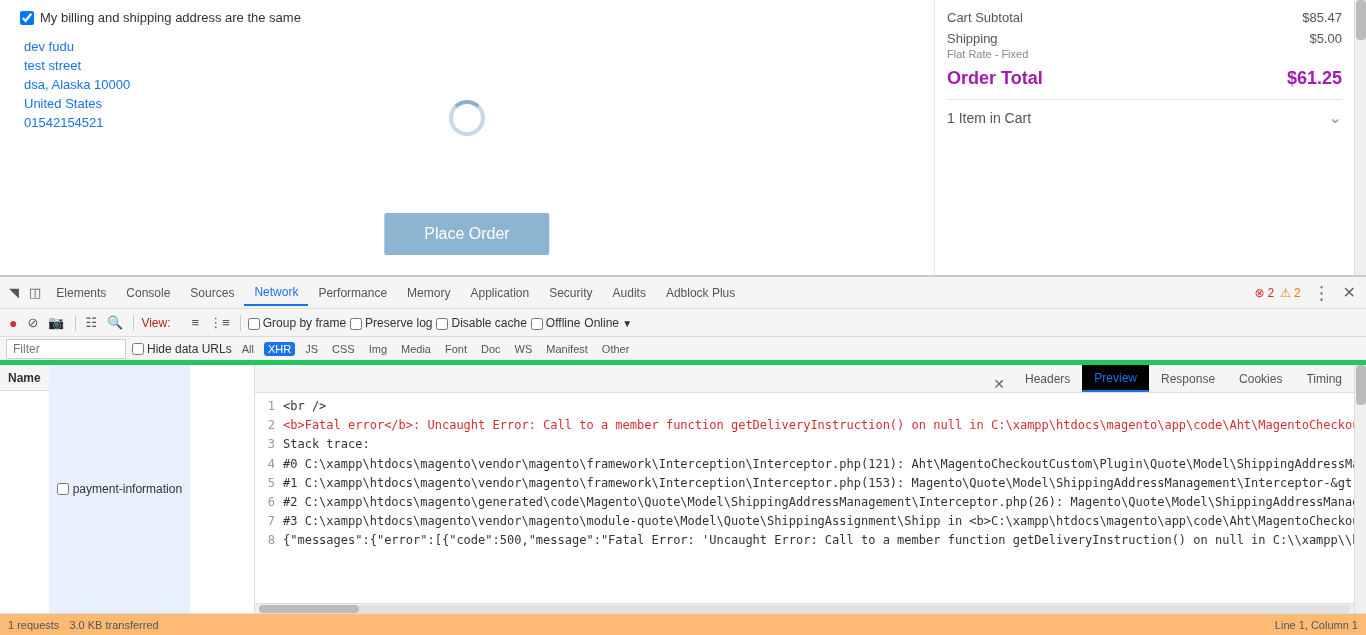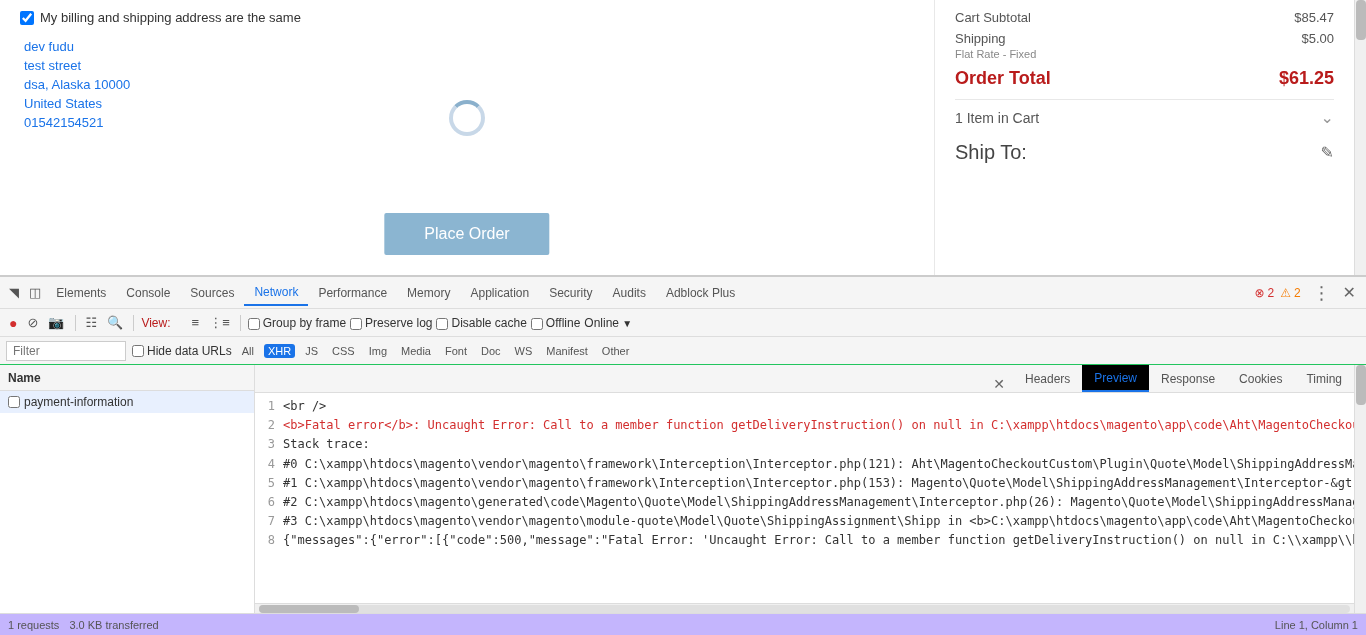--- a/index.html
+++ b/index.html
@@ -53,34 +53,34 @@
       border: none;
       padding: 12px 40px;
       font-size: 16px;
       cursor: pointer;
       border-radius: 2px;
       white-space: nowrap;
     }
 
     .right-panel {
       width: 420px;
-      padding: 10px 20px;
+      padding: 10px 12px;
       border-left: 1px solid #e8e8e8;
     }
     .summary-row {
       display: flex;
       justify-content: space-between;
       margin-bottom: 6px;
       font-size: 13px;
       color: #555;
     }
     .summary-row.total {
       font-size: 18px;
       font-weight: bold;
-      color: #b91c1c;
+      color: #a21caf;
       margin-top: 8px;
       margin-bottom: 10px;
     }
     .shipping-sub {
       font-size: 11px;
       color: #888;
       margin-top: -4px;
       margin-bottom: 6px;
     }
     .cart-item-row {
@@ -218,21 +218,21 @@
       color: #333;
       cursor: pointer;
     }
     .arrow-down { font-size: 10px; }
 
     
     .filter-row {
       display: flex;
       align-items: center;
       background: #f5f5f5;
-      border-bottom: 1px solid #22c55e;
+      border-bottom: 5px solid #22c55e;
       padding: 2px 6px;
       height: 28px;
       gap: 6px;
     }
     .filter-input {
       border: 1px solid #ccc;
       background: #fff;
       font-size: 12px;
       padding: 2px 6px;
       width: 120px;
@@ -260,21 +260,20 @@
       flex: 1;
       overflow: hidden;
     }
 
     
     .name-panel {
       width: 255px;
       background: #fff;
       border-right: 1px solid #ddd;
       display: flex;
-      flex-direction: column;
     }
     .name-header {
       padding: 4px 8px;
       font-size: 12px;
       font-weight: bold;
       color: #333;
       border-bottom: 1px solid #ddd;
       background: #f5f5f5;
       height: 26px;
       display: flex;
@@ -350,21 +349,21 @@
     }
     .code-line {
       display: block;
       white-space: nowrap;
     }
     .error-text { color: #d32f2f; }
 
     
     .devtools-bottom {
       height: 22px;
-      background: #c4b5fd;
+      background: #fdba74;
       border-top: 1px solid #ddd;
       display: flex;
       align-items: center;
       padding: 0 8px;
       font-size: 11px;
       color: #555;
       gap: 10px;
     }
     .bottom-scrollbar {
       height: 10px;
@@ -423,24 +422,20 @@
       <span>$5.00</span>
     </div>
     <div class="shipping-sub">Flat Rate - Fixed</div>
     <div class="summary-row total">
       <span>Order Total</span>
       <span>$61.25</span>
     </div>
     <div class="cart-item-row">
       <span>1 Item in Cart</span>
       <span class="chevron">⌄</span>
-    </div>
-    <div class="ship-to-row">
-      <span>Ship To:</span>
-      <span class="edit-icon">✎</span>
     </div>
   </div>
 
   <div class="scrollbar-right">
     <div class="scrollbar-thumb"></div>
   </div>
 </div>
 
 <div class="devtools">
 

